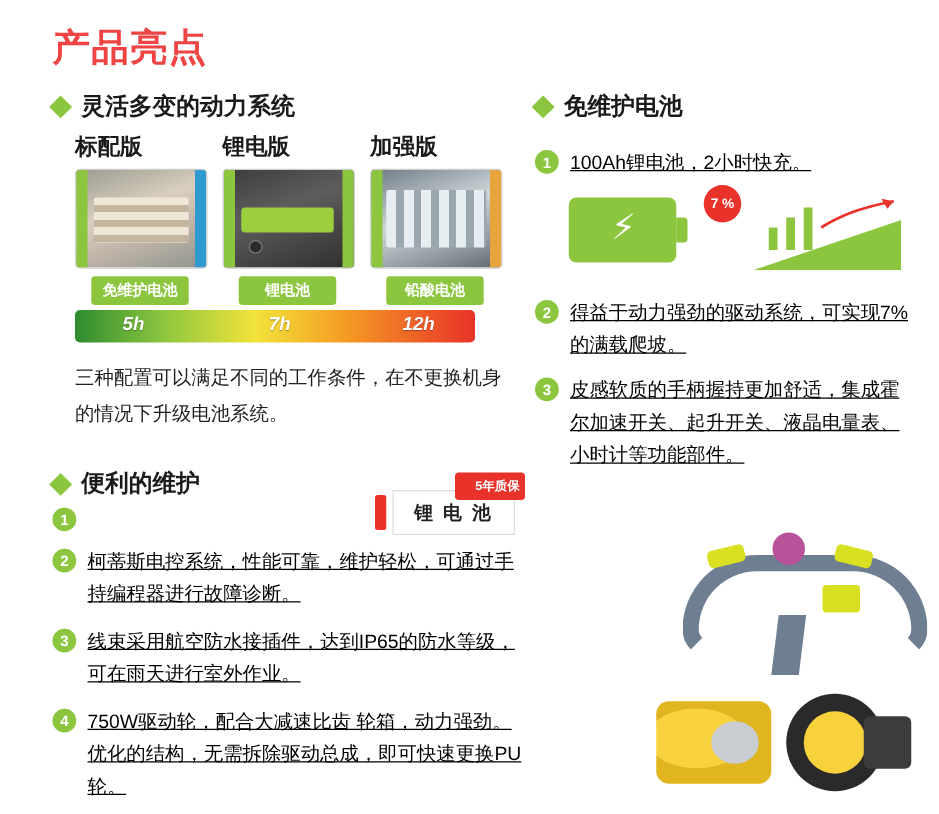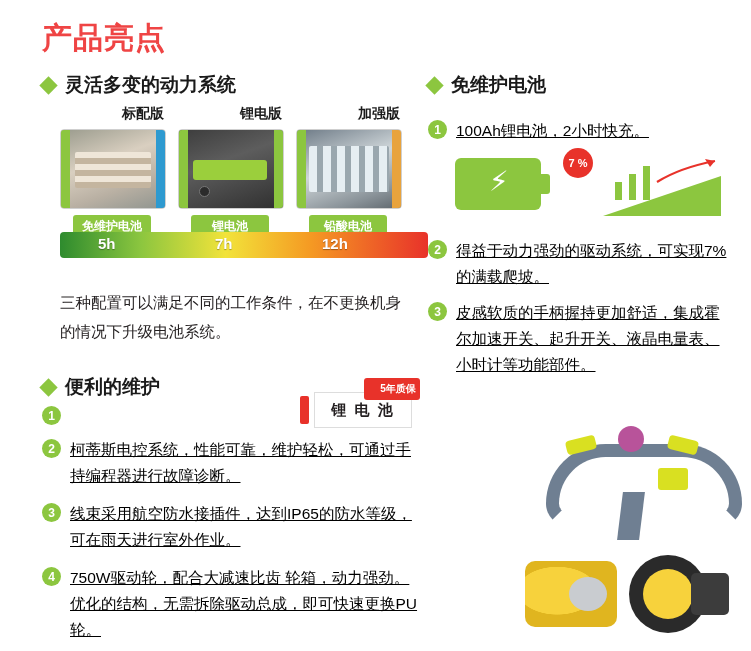--- a/index.html
+++ b/index.html
@@ -32,21 +32,21 @@
     background:#8cc63f;color:#fff;font-size:12px;font-weight:bold;
     display:flex;align-items:center;justify-content:center;flex:none;
     margin-top:2px;
   }
   .item{display:flex;gap:9px;align-items:flex-start;}
   .item .txt{font-size:15.5px;line-height:26px;color:#000000;text-decoration:underline;}
 
   
   .cards{position:absolute;left:60px;top:105px;width:340px;display:flex;gap:14px;}
   .card{width:104px;}
-  .card .cap{text-align:right;font-size:14px;font-weight:bold;margin-bottom:6px;color:#1a1a1a;}
+  .card .cap{text-align:left;font-size:18px;font-weight:bold;margin-bottom:6px;color:#1a1a1a;}
   .photo{
     width:104px;height:78px;border-radius:4px;position:relative;overflow:hidden;
     border:1px solid #cfcfcf;
   }
   .photo.p1{background:linear-gradient(160deg,#9a9b8d 0%,#d9cfc0 40%,#b9b0a3 70%,#8f948f 100%);}
   .photo.p2{background:linear-gradient(160deg,#6d7a86 0%,#cfd6d9 45%,#8a9399 80%,#5f676d 100%);}
   .photo.p3{background:linear-gradient(160deg,#3c3c3c 0%,#5d5d5d 40%,#2f2f2f 100%);}
   .photo .frame-l{position:absolute;left:0;top:0;bottom:0;width:9px;background:#8cc63f;}
   .photo .frame-r{position:absolute;right:0;top:0;bottom:0;width:9px;}
   .photo.p1 .frame-r{background:#2e9ad0;}
@@ -60,22 +60,23 @@
     background:repeating-linear-gradient(180deg,#efe6d8 0 6px,#c4b59f 6px 12px);border-radius:2px;}
 
   .pill{
     margin:6px auto 0;display:block;width:78px;text-align:center;
     background:#8cc63f;color:#fff;font-size:12px;font-weight:bold;
     border-radius:3px;padding:3px 0;
   }
 
   
   .hourbar{
-    position:absolute;left:60px;top:232px;width:368px;height:26px;border-radius:4px;
+    position:absolute;left:60px;top:248px;width:320px;height:26px;border-radius:4px;
     background:linear-gradient(90deg,#2e8b2e 0%,#8cc63f 22%,#f2e33a 45%,#f59a23 68%,#e8322a 100%);
+    font-style:italic;
   }
   .hourbar span{
     position:absolute;top:3px;color:#fff;font-size:15px;font-weight:bold;
     text-shadow:0 1px 1px rgba(0,0,0,.35);
   }
   .h1{left:38px;} .h2{left:155px;} .h3{left:262px;}
 
   .para{
     position:absolute;left:60px;top:288px;width:345px;
     font-size:15.5px;line-height:29px;color:#231f20;

